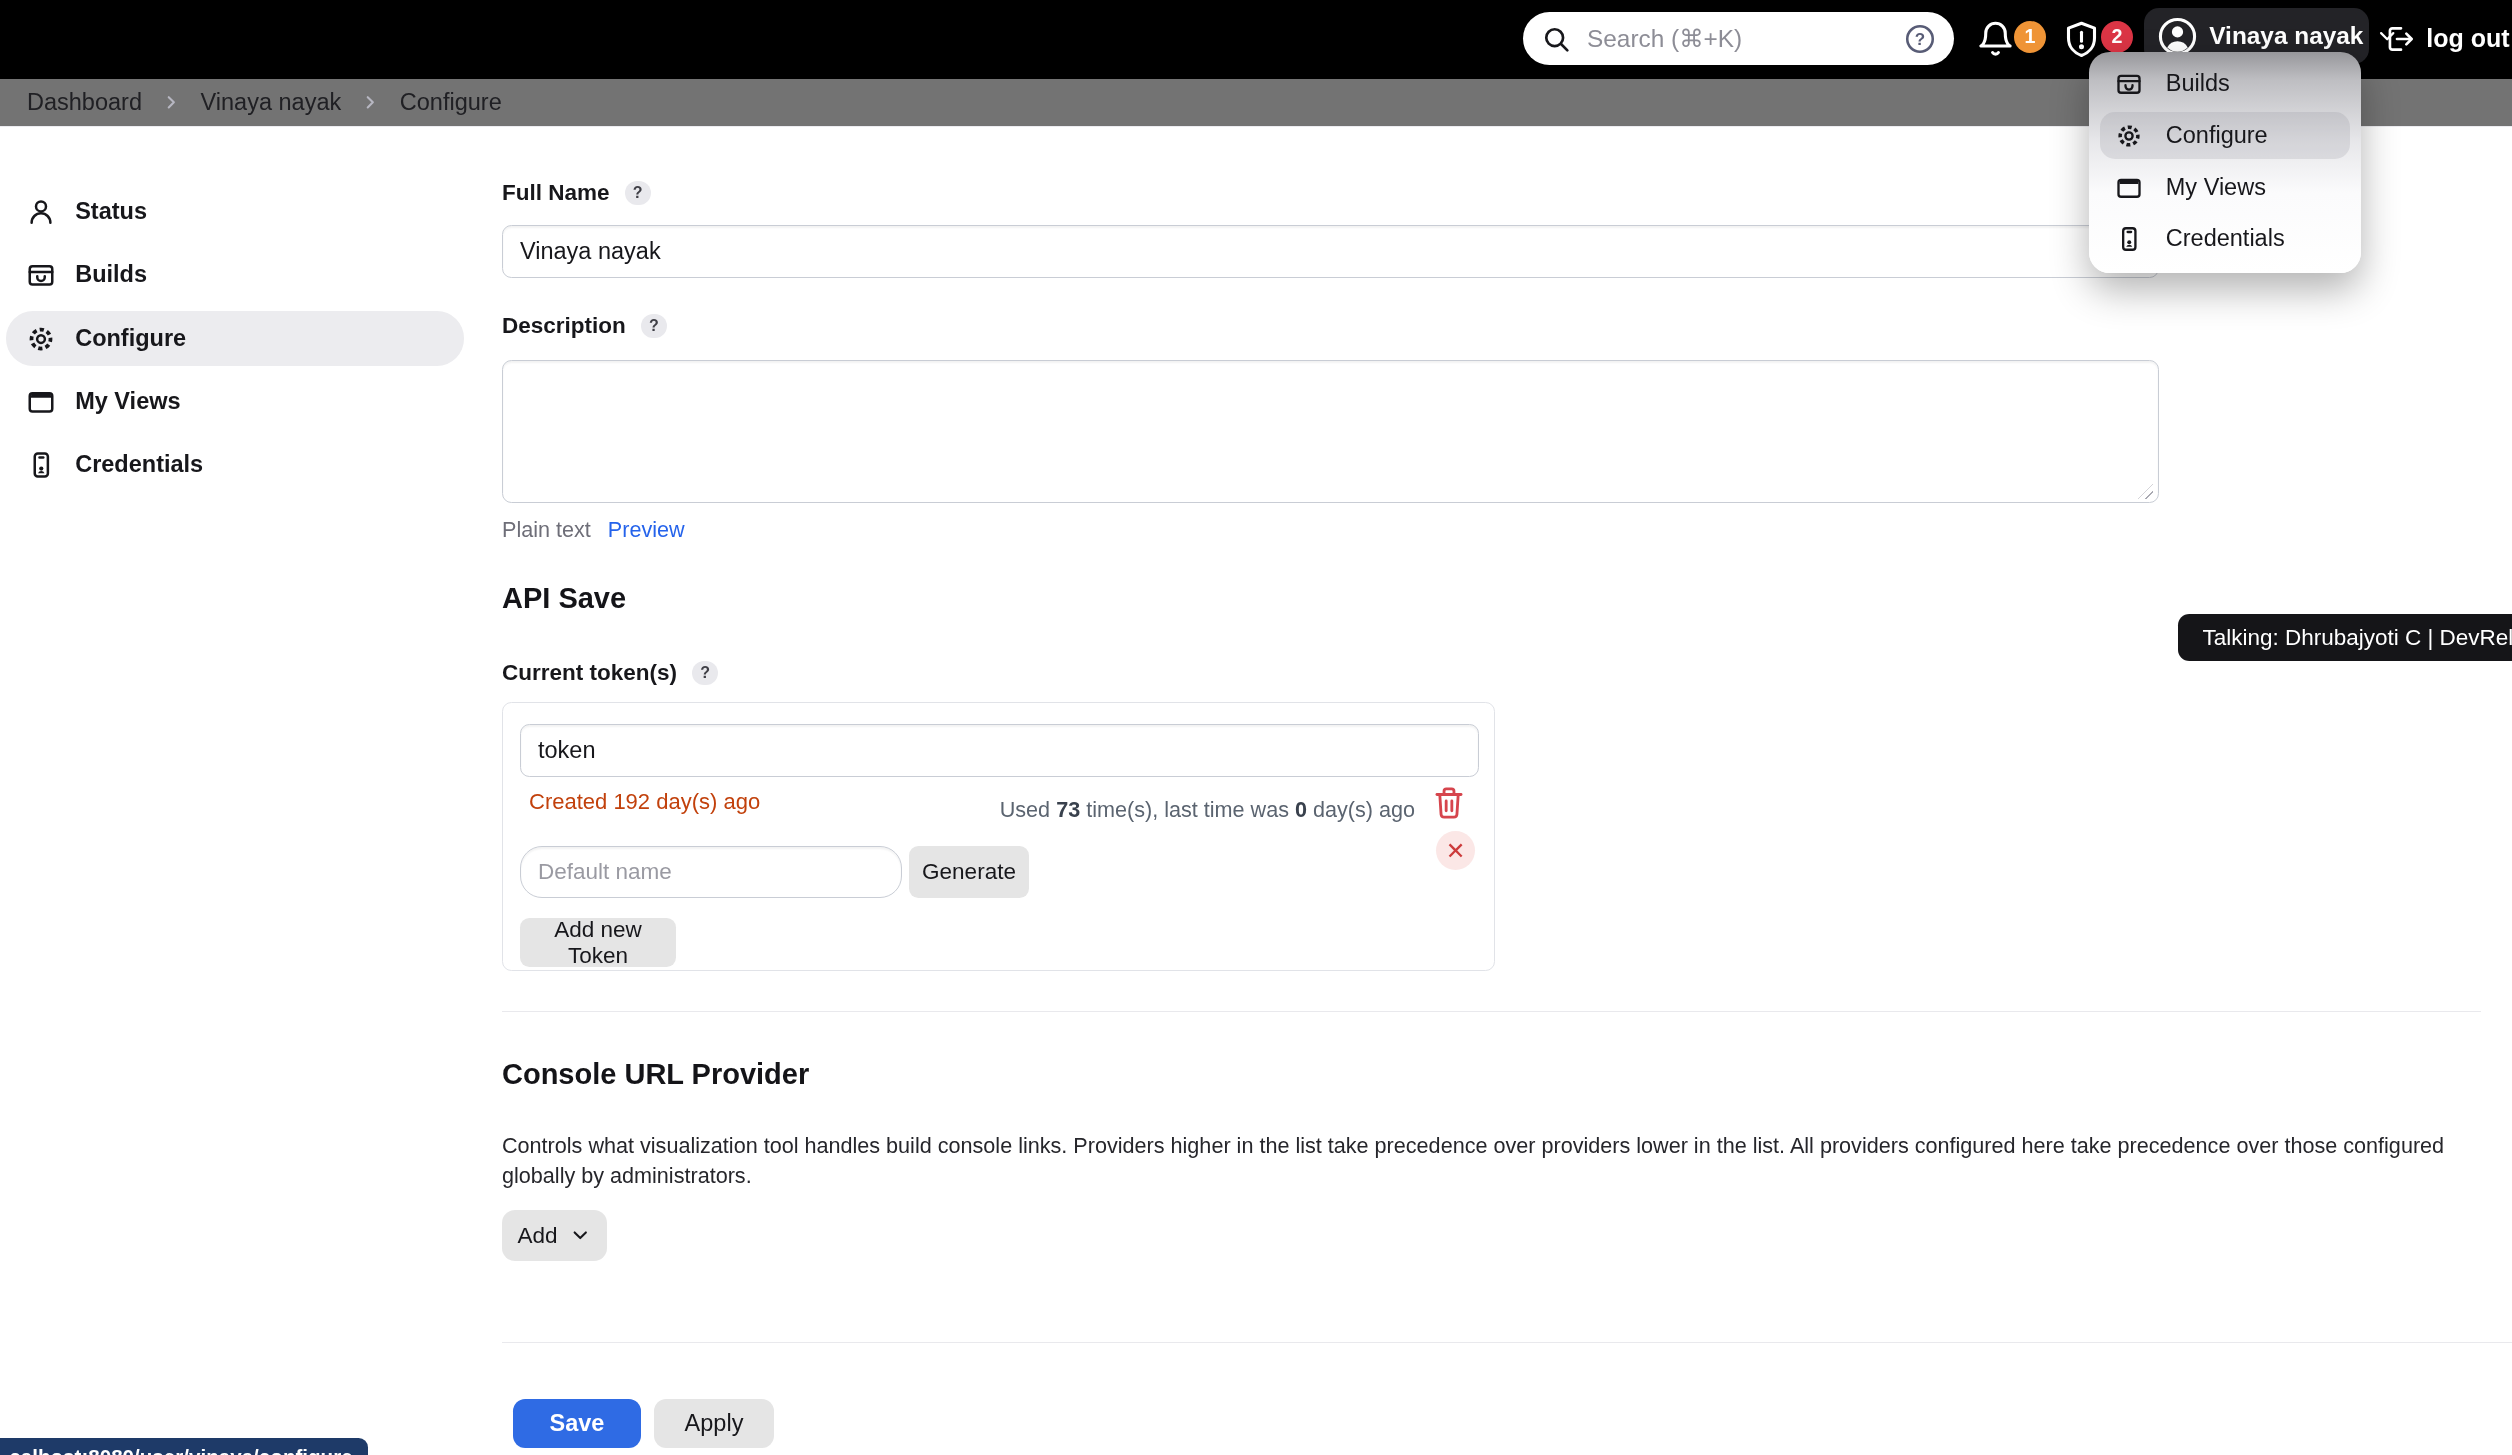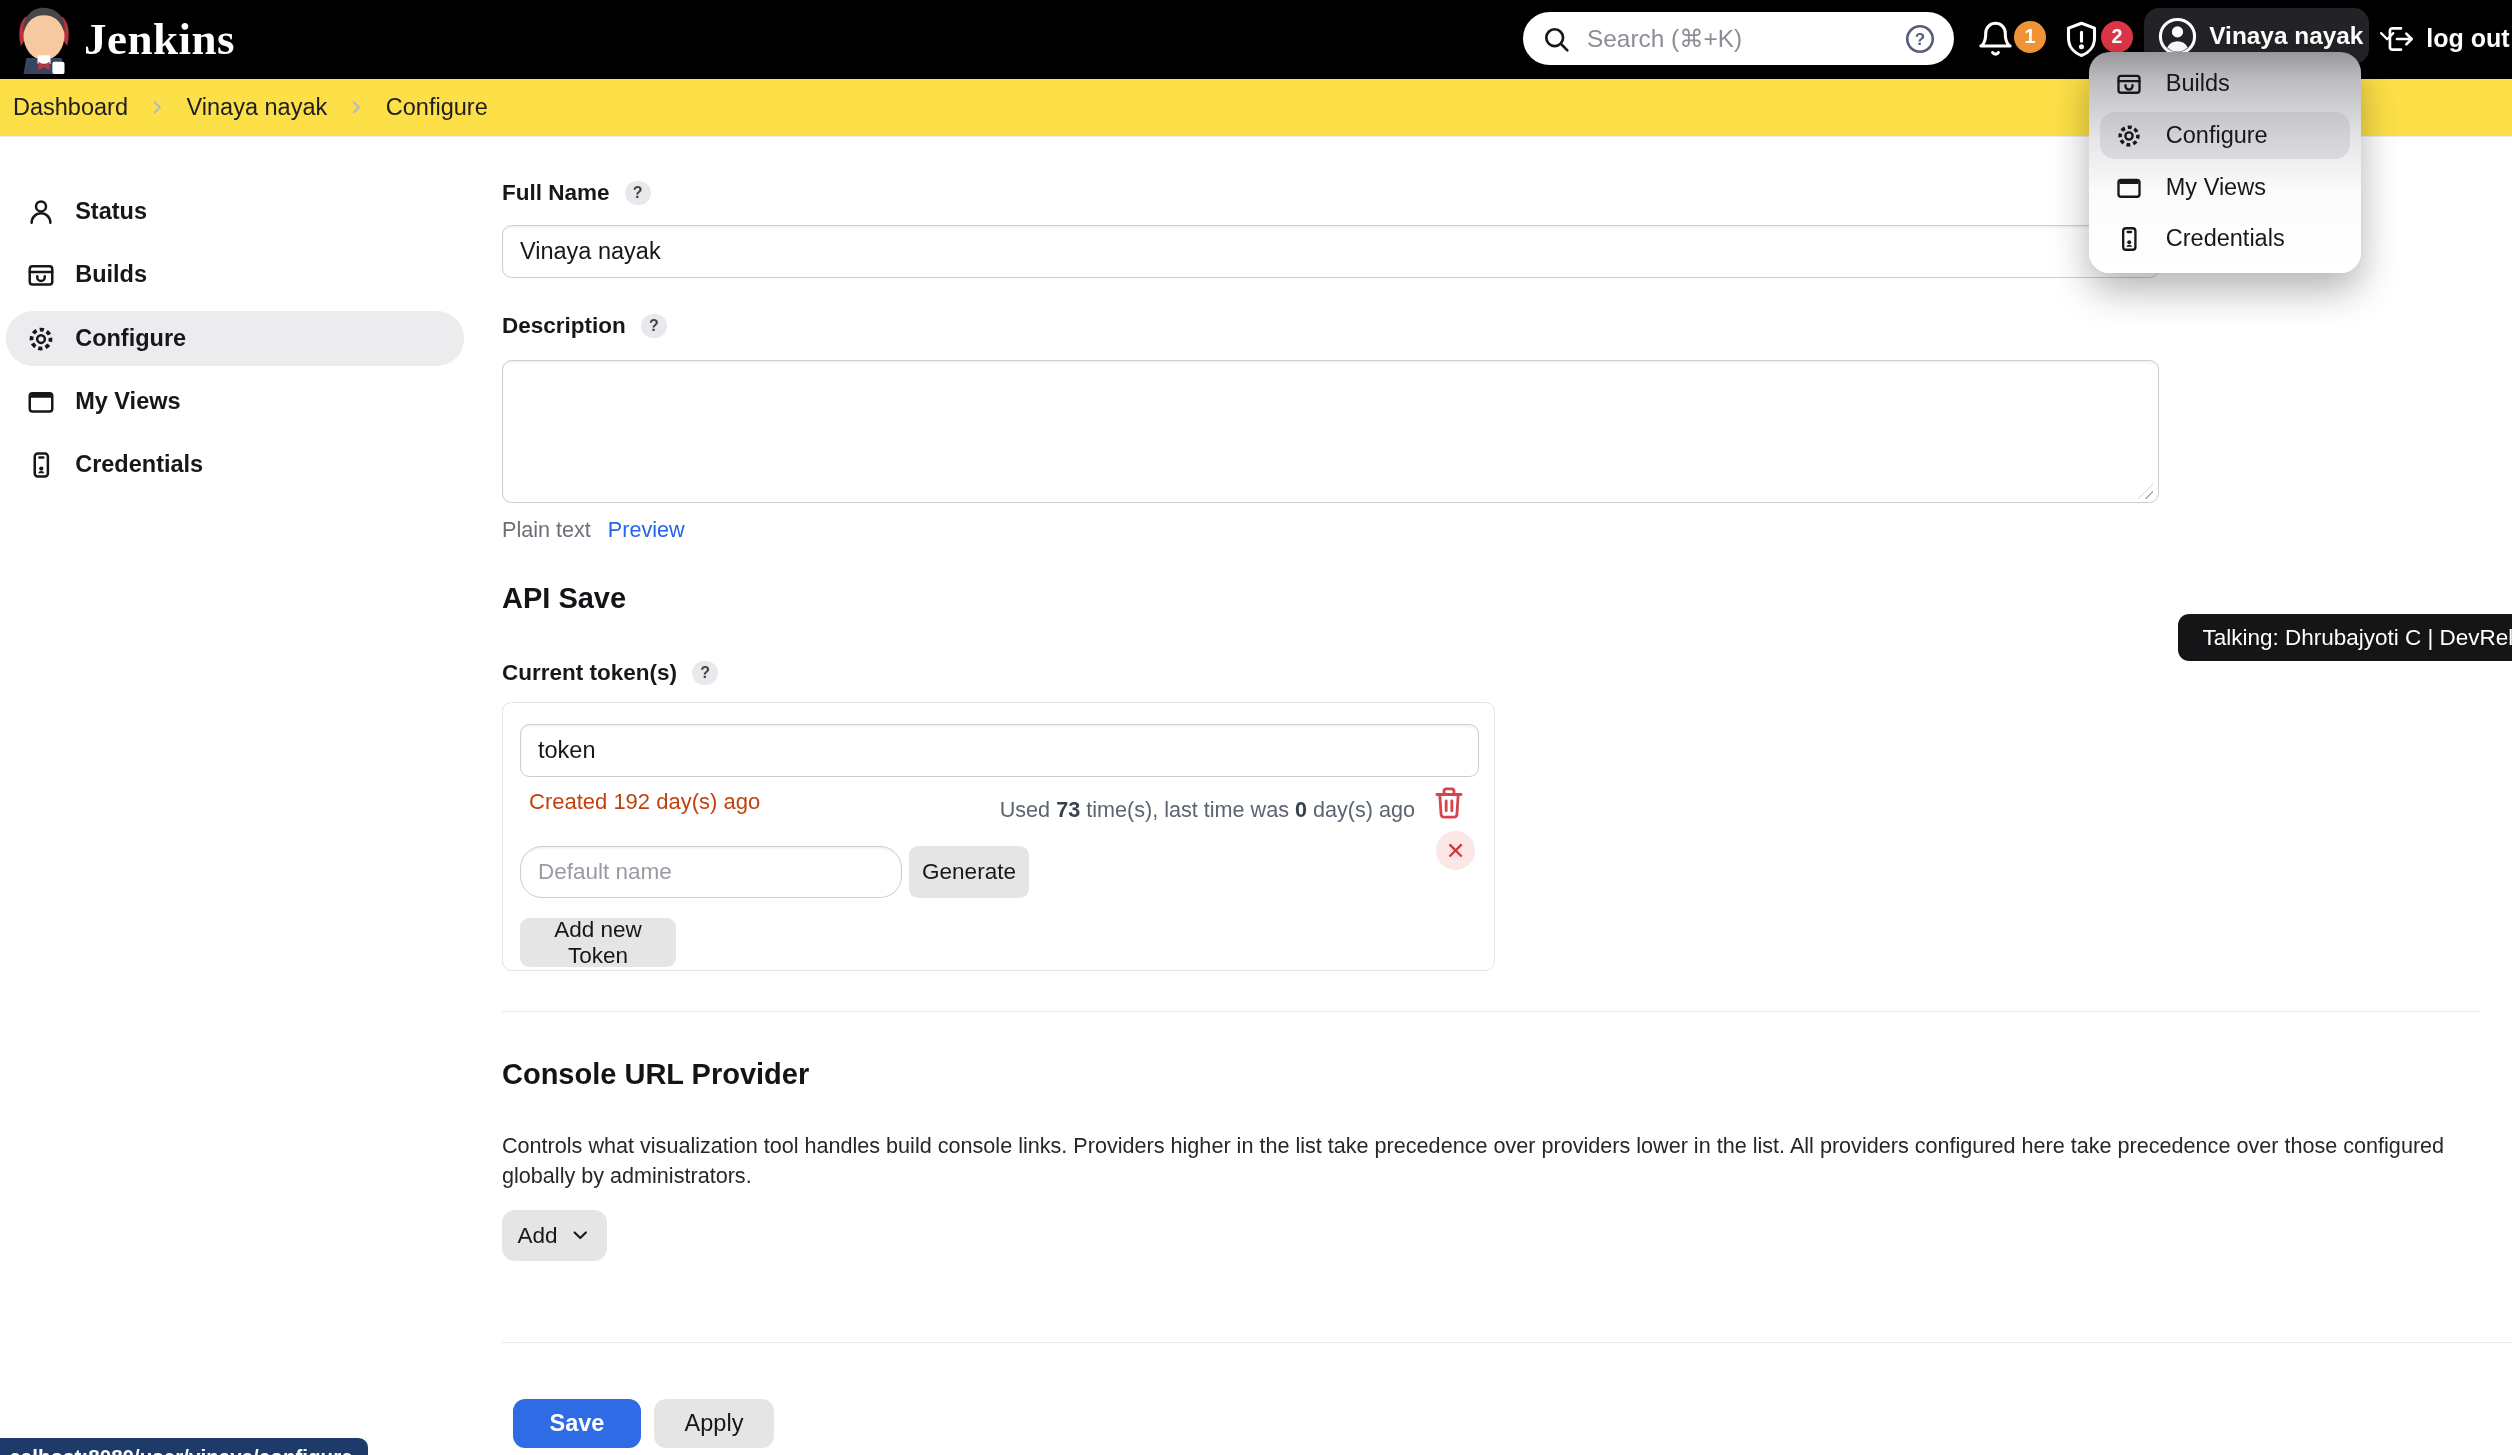--- a/index.html
+++ b/index.html
@@ -17,22 +17,22 @@
   .icon-btn{position:absolute;background:none;border:none;padding:0;cursor:pointer;}
   .badge{position:absolute;width:32px;height:32px;border-radius:50%;color:#fff;font-size:19.7px;font-weight:700;
          display:flex;align-items:center;justify-content:center;}
   .user-pill{position:absolute;left:2144px;top:8.4px;width:225px;height:56px;background:#232327;border-radius:15px;
              display:flex;align-items:center;gap:11.3px;padding:0 13px;box-sizing:border-box;cursor:pointer;}
   .user-name{color:#ffffff;font-size:24.4px;font-weight:600;white-space:nowrap;}
   .logout{position:absolute;left:2383px;top:22.5px;display:flex;align-items:center;gap:11.3px;cursor:pointer;}
   .logout-text{color:#ffffff;font-size:25px;font-weight:600;}
 
   
-  .breadcrumb{position:absolute;left:0;top:79px;width:2512px;height:58px;background:#fde047;
-              border-bottom:0.9px solid #ececf0;display:flex;align-items:center;padding-left:13px;box-sizing:border-box;gap:19px;}
+  .breadcrumb{position:absolute;left:0;top:79px;width:2512px;height:48px;background:#737373;
+              border-bottom:0.9px solid #ececf0;display:flex;align-items:center;padding-left:27px;box-sizing:border-box;gap:19px;}
   .crumb{font-size:23.5px;color:#202024;cursor:pointer;}
   .crumb-sep{display:flex;align-items:center;}
 
   
   .sidebar{position:absolute;left:0;top:145px;width:469px;}
   .side-item{position:absolute;left:5.6px;width:458px;height:55px;border-radius:27px;display:flex;align-items:center;
              padding-left:20.6px;box-sizing:border-box;gap:19px;cursor:pointer;color:#17171b;}
   .side-item.active{background:#ececef;}
   .side-label{font-size:23.5px;font-weight:600;}
 
@@ -100,35 +100,20 @@
            padding-left:20.6px;padding-right:15px;box-sizing:border-box;white-space:nowrap;}
 
   svg{display:block;}
 </style>
 </head>
 <body>
 
 <div class="page">
 
   <div class="topbar">
-    <div class="logo">
-      <span>
-        <svg width="54" height="69" viewBox="0 0 58 74">
-          <path d="M4 44 C1 30 2 18 10 12 L14 30 Z" fill="#b8323c"></path>
-          <path d="M54 44 C57 30 56 18 48 12 L44 30 Z" fill="#b8323c"></path>
-          <ellipse cx="29" cy="33" rx="22" ry="26" fill="#f6c9a0"></ellipse>
-          <path d="M7 30 C5 11 19 2 29 3 C43 4 53 13 51 30 C47 17 40 11 29 11 C18 11 11 17 7 30 Z" fill="#46464b"></path>
-          <path d="M10 57 L48 57 L51 74 L7 74 Z" fill="#37465f"></path>
-          <rect x="22" y="54" width="14" height="9" fill="#ffffff"></rect>
-          <path d="M23 61 l6 3.5 6-3.5 0 9 -6-3.5 -6 3.5 z" fill="#c4323d"></path>
-          <rect x="38" y="61" width="13" height="13" rx="2" fill="#ffffff"></rect>
-        </svg>
-      </span>
-      <span class="logo-text">Jenkins</span>
-    </div>
 
     <div class="searchbox">
       <span>
         <svg width="32" height="32" viewBox="0 0 24 24" fill="none" stroke="#17171b" stroke-width="2" stroke-linecap="round">
           <circle cx="11" cy="11" r="6.3"></circle>
             <path d="M15.8 15.8 L20.5 20.5"></path>
         </svg>
       </span>
       <span class="search-placeholder">Search (⌘+K)</span>
       <span>

